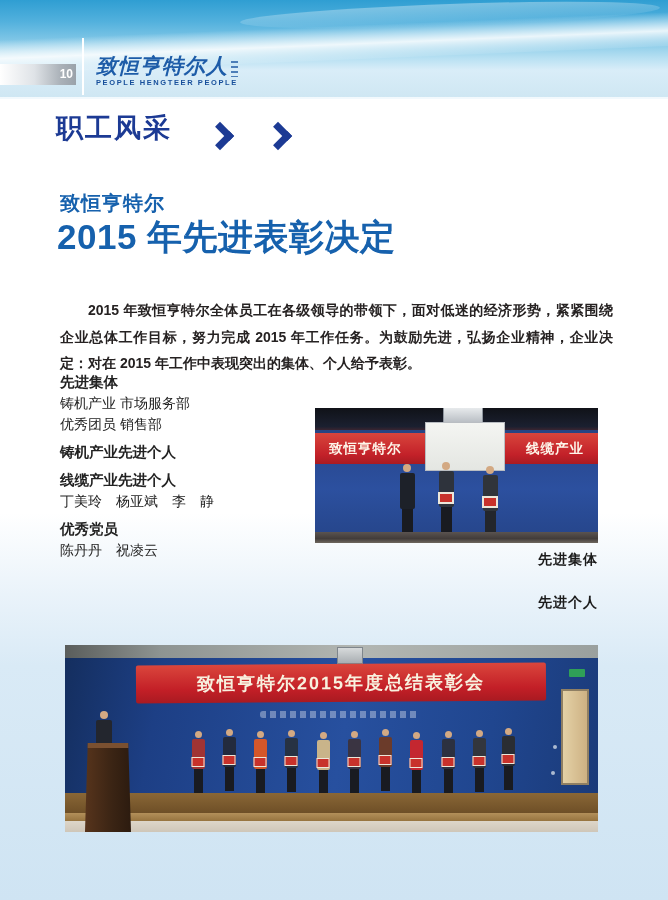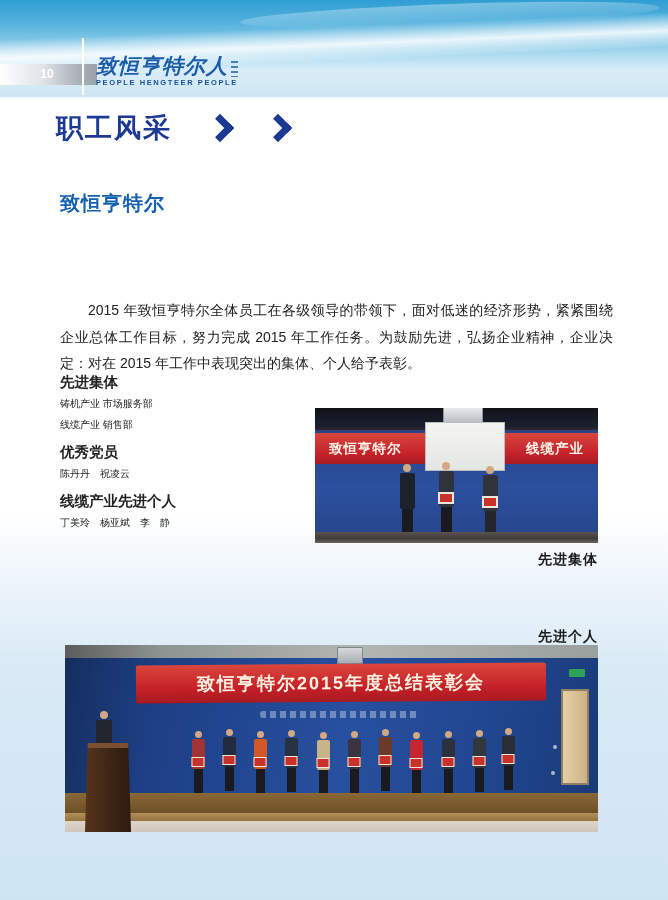--- a/index.html
+++ b/index.html
@@ -9,56 +9,56 @@
 
   
   .header{position:absolute;left:0;top:0;width:668px;height:97px;overflow:hidden;
     background:linear-gradient(180deg,#2f9ed2 0px,#53b1dd 22px,#7fc6e6 40px,#b7e0f2 58px,#d9edf8 70px,#cfe7f3 97px);
     border-bottom:2px solid #f2f9fd;}
   .sky-streak{position:absolute;left:-30px;top:26px;width:730px;height:34px;
     background:linear-gradient(180deg,rgba(255,255,255,0) 0%,rgba(255,255,255,.85) 55%,rgba(255,255,255,.1) 100%);
     transform:rotate(-2.4deg);}
   .sky-cloud{position:absolute;left:240px;top:4px;width:420px;height:22px;border-radius:50%;
     background:linear-gradient(180deg,rgba(255,255,255,.35),rgba(255,255,255,0));transform:rotate(-2deg);}
-  .pagenum-bar{position:absolute;left:0;top:64px;width:97px;height:21px;
+  .pagenum-bar{position:absolute;left:0;top:64px;width:76px;height:21px;
     background:linear-gradient(90deg,#ffffff 0%,#dfe3e7 45%,#aab1b8 80%,#9aa2aa 100%);
-    color:#ffffff;font-size:12px;font-weight:bold;line-height:21px;text-align:center;
+    color:#ffffff;font-size:12px;font-weight:bold;line-height:21px;text-align:right;
     padding-right:3px;box-sizing:border-box;}
   .header-divider{position:absolute;left:82px;top:38px;width:2px;height:57px;background:#ffffff;}
   .logo{position:absolute;left:96px;top:55px;}
   .logo-row{display:flex;align-items:flex-end;}
   .logo-cn{font-family:"DejaVu Serif","Liberation Serif",serif;font-style:italic;font-weight:bold;
     font-size:21px;line-height:22px;color:#1d5ca8;letter-spacing:1px;}
   .logo-mark{width:7px;height:16px;margin:3px 0 0 3px;
     background:repeating-linear-gradient(180deg,#2a63a8 0 2px,transparent 2px 5px);opacity:.8;}
   .logo-en{font-size:7.5px;font-weight:bold;color:#174f9b;letter-spacing:1.6px;margin-top:1px;}
 
   
-  .section-title{position:absolute;left:56px;top:110px;display:flex;align-items:center;gap:40px;}
+  .section-title{position:absolute;left:56px;top:110px;display:flex;align-items:flex-end;gap:40px;}
   .section-title .txt{font-size:27px;font-weight:bold;color:#1c3a94;letter-spacing:2px;}
   .chev{width:13px;height:13px;border-top:7px solid #1c3a94;border-right:7px solid #1c3a94;
     transform:rotate(45deg);margin-left:-2px;}
   .chev:first-of-type{margin-left:10px;}
 
   
   .kicker{position:absolute;left:60px;top:190px;font-size:20px;font-weight:bold;color:#1661ad;letter-spacing:1px;}
   .headline{position:absolute;left:57px;top:214px;font-size:35px;font-weight:bold;color:#1661ad;letter-spacing:.5px;}
   .lead{position:absolute;left:60px;top:283px;width:553px;font-size:14px;line-height:26.5px;
-    color:#262222;font-weight:400;text-align:justify;text-indent:2em;}
+    color:#262222;font-weight:700;text-align:justify;text-indent:2em;}
 
   
   .awards{position:absolute;left:60px;top:372px;width:252px;color:#222;}
   .award{margin-bottom:7px;}
   .award .hd{font-size:14.5px;font-weight:bold;line-height:21px;}
-  .award .ln{font-size:10px;line-height:21px;}
+  .award .ln{font-size:14px;line-height:21px;}
 
   
   .caption{position:absolute;font-size:14px;font-weight:bold;color:#1b1b1b;text-align:right;letter-spacing:1px;}
   .cap1{left:315px;top:551px;width:283px;}
-  .cap2{left:65px;top:628px;width:533px;}
+  .cap2{left:65px;top:594px;width:533px;}
 
   
   .photo{position:absolute;overflow:hidden;}
   .fig{position:absolute;}
   .fig .head{border-radius:50%;background:#d3a983;margin:0 auto;}
   .fig .body{margin:1px auto 0;border-radius:2px;background:var(--c,#22262e);}
   .fig .legs{margin:0 auto;background:var(--l,#191b21);}
   .fig .cert{position:absolute;left:50%;transform:translateX(-50%);background:#c8322b;
     border:2px solid #ece7da;box-sizing:border-box;}
 
@@ -138,37 +138,39 @@
     <div class="logo-en">PEOPLE HENGTEER PEOPLE</div>
   </div>
 
   <div class="section-title">
     <span class="txt">职工风采</span>
     <span class="chev"></span>
     <span class="chev"></span>
   </div>
 
   <div class="kicker">致恒亨特尔</div>
+  <div class="headline">2015 年先进表彰决定</div>
   <p class="lead">2015 年致恒亨特尔全体员工在各级领导的带领下，面对低迷的经济形势，紧紧围绕企业总体工作目标，努力完成 2015 年工作任务。为鼓励先进，弘扬企业精神，企业决定：对在 2015 年工作中表现突出的集体、个人给予表彰。</p>
 
   <div class="awards">
     <div class="award">
       <div class="hd">先进集体</div>
       <div class="ln">铸机产业 市场服务部</div>
-      <div class="ln">线缆产业 销售部</div>
-    </div>
-    <div class="award">
+      <div class="ln">优秀团员 销售部</div>
+    </div>
+    <div class="award">
+      <div class="hd">铸机产业先进个人</div>
+    </div>
+    <div class="award">
+      <div class="hd">线缆产业先进个人</div>
+      <div class="ln">丁美玲　杨亚斌　李　静</div>
     </div>
     <div class="award">
       <div class="hd">优秀党员</div>
       <div class="ln">陈丹丹　祝凌云</div>
-    </div>
-    <div class="award">
-      <div class="hd">线缆产业先进个人</div>
-      <div class="ln">丁美玲　杨亚斌　李　静</div>
     </div>
   </div>
 
   <div class="photo photo1">
     <div class="p1-ceiling"></div>
     <div class="p1-projector"></div>
     <div class="p1-banner">
       <span>致恒亨特尔</span>
       <span>线缆产业</span>
     </div>

